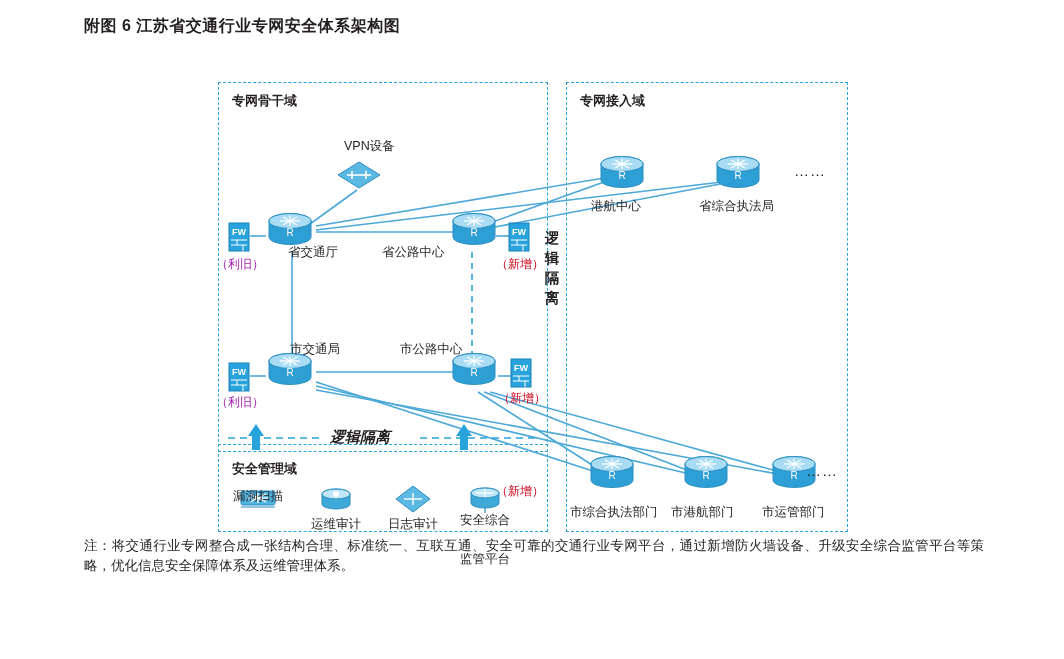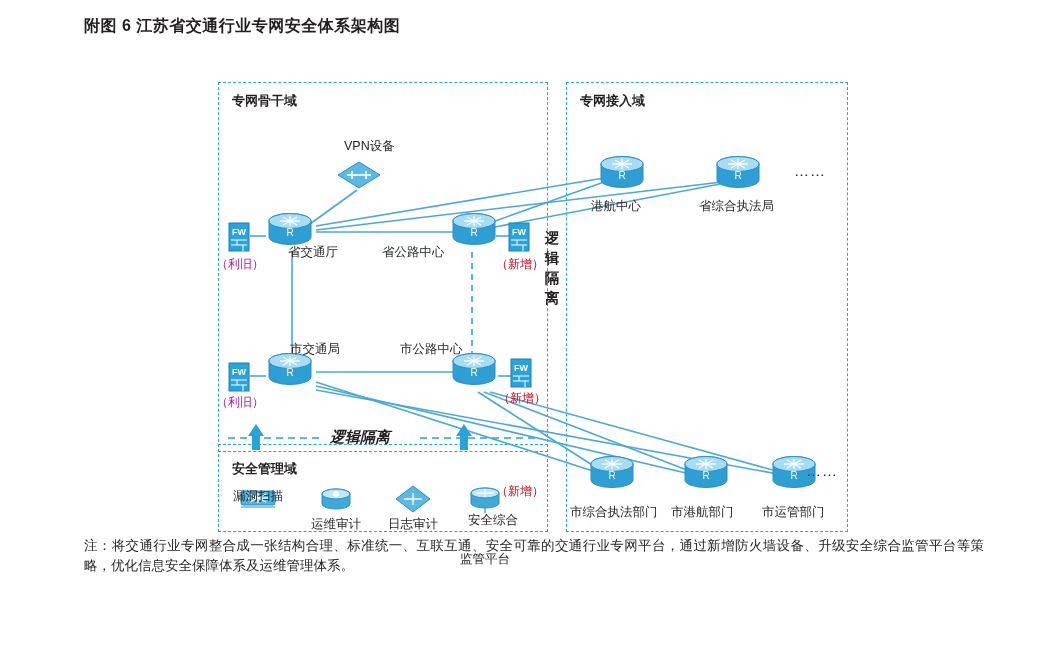--- a/index.html
+++ b/index.html
@@ -406,16 +406,16 @@
   <ellipse cx="21" cy="10" rx="14" ry="5" fill="#a7dcf4" stroke="#2b8fc0" stroke-width="1"></ellipse>
   <path d="M7,10 L7,20 A14,5 0 0 0 35,20 L35,10" fill="#3fa9d8" stroke="#2b8fc0" stroke-width="1"></path>
   <ellipse cx="21" cy="10" rx="14" ry="5" fill="#bfe7f8" stroke="#2b8fc0" stroke-width="1"></ellipse>
   <g stroke="#ffffff" stroke-width="1.2" fill="none">
     <line x1="12" y1="10" x2="30" y2="10"></line>
     <line x1="21" y1="6" x2="21" y2="14"></line>
   </g>
   <line x1="21" y1="25" x2="21" y2="30" stroke="#2b8fc0" stroke-width="1.2"></line>
 </svg>
 <div class="red-note" style="left:496px; top:483px;">（新增）</div>
-<div class="node-label" style="left:460px; top:512px;margin-left:8px;">安全综合</div>
+<div class="node-label" style="left:460px; top:512px;">安全综合</div>
 <div class="node-label" style="left:460px; top:551px;">监管平台</div>
 
 <div id="footnote">注：将交通行业专网整合成一张结构合理、标准统一、互联互通、安全可靠的交通行业专网平台，通过新增防火墙设备、升级安全综合监管平台等策略，优化信息安全保障体系及运维管理体系。</div>
 
 </body></html>

